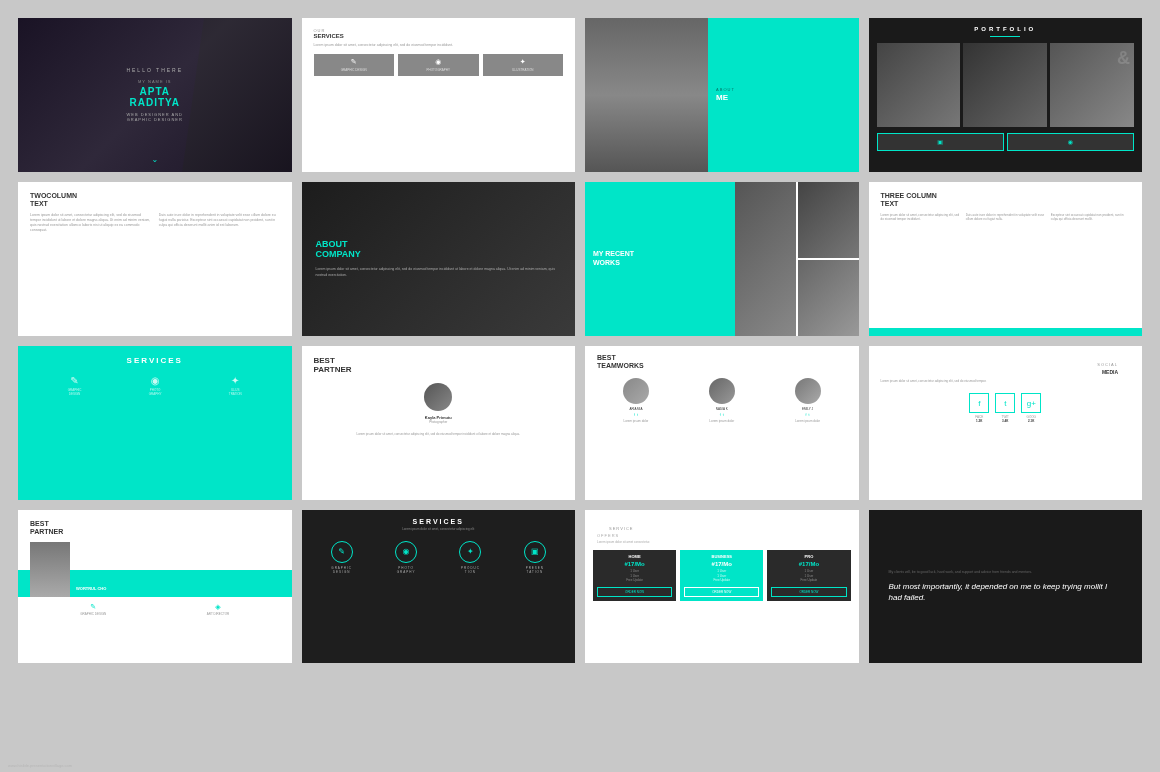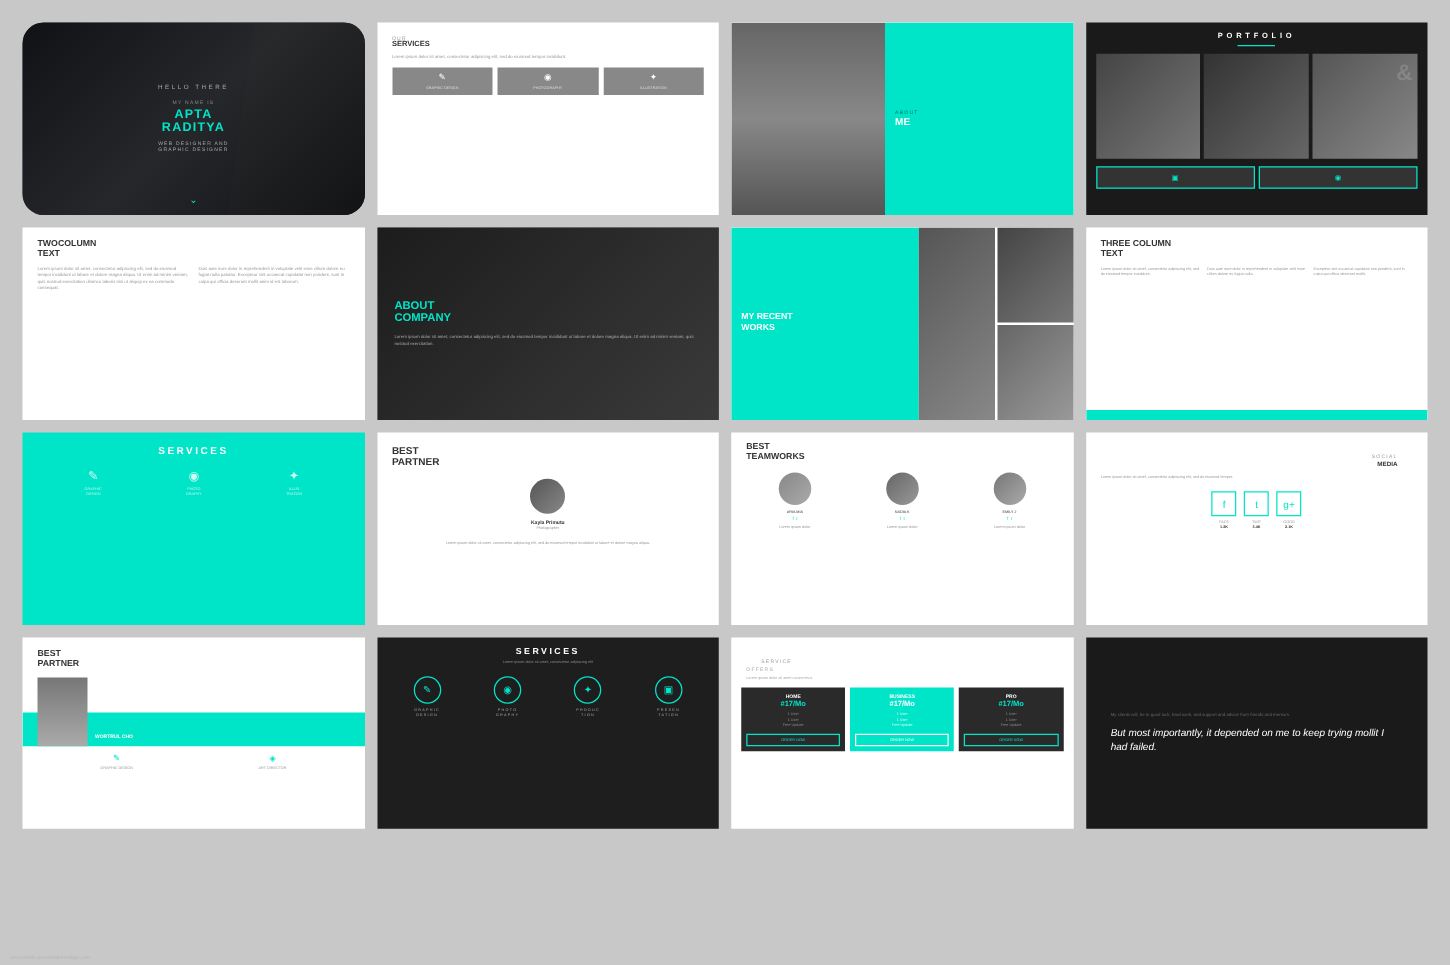--- a/index.html
+++ b/index.html
@@ -21,22 +21,21 @@
       overflow: hidden;
       position: relative;
       aspect-ratio: 16/9;
     }
     .slide-dark2 {
       background: #1e1e1e;
     }
 
     
     .slide1 {
-      background: #0f172a;
-      border-radius: 17px;
+      background: #4c1d95;
     }
     .slide1 .bg-overlay {
       position: absolute; inset: 0;
       background: linear-gradient(135deg, #111 0%, #2a2a2a 50%, #111 100%);
       opacity: 0.85;
     }
     .slide1 .content {
       position: absolute; inset: 0;
       display: flex; flex-direction: column;
       align-items: center; justify-content: center;

